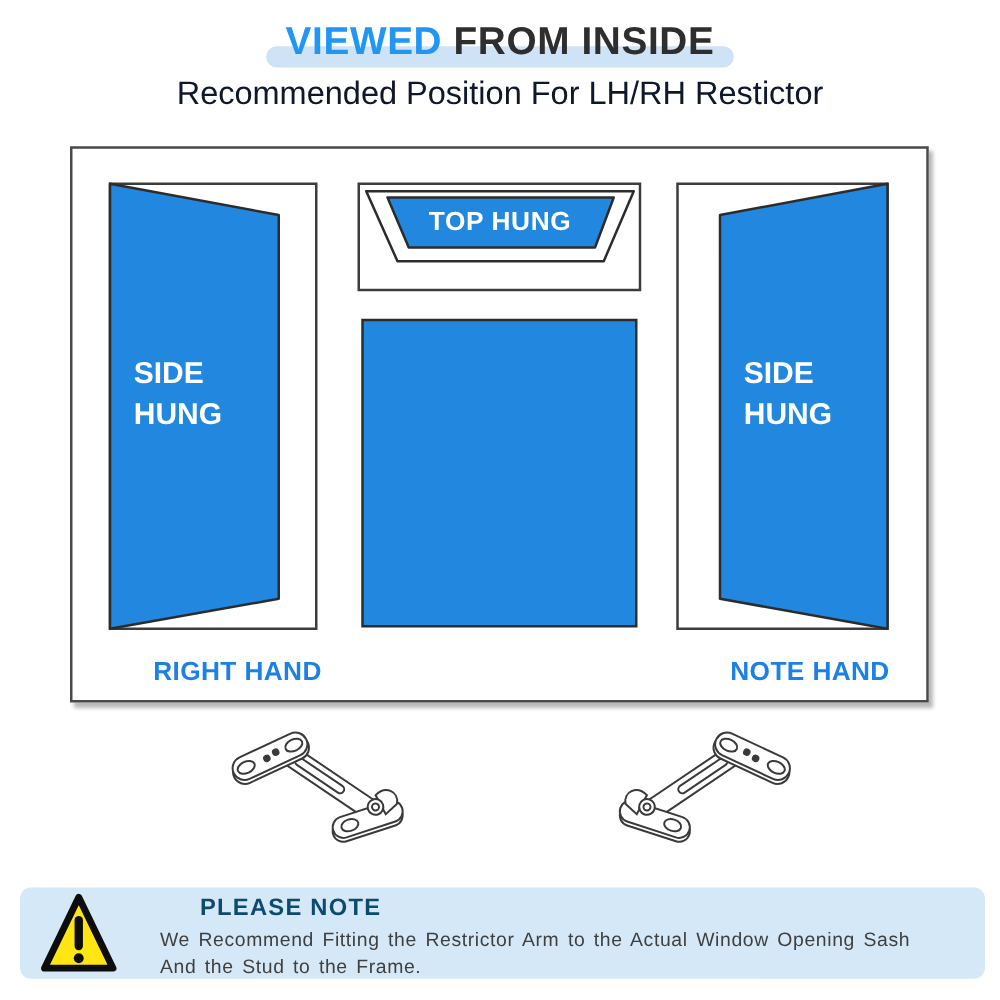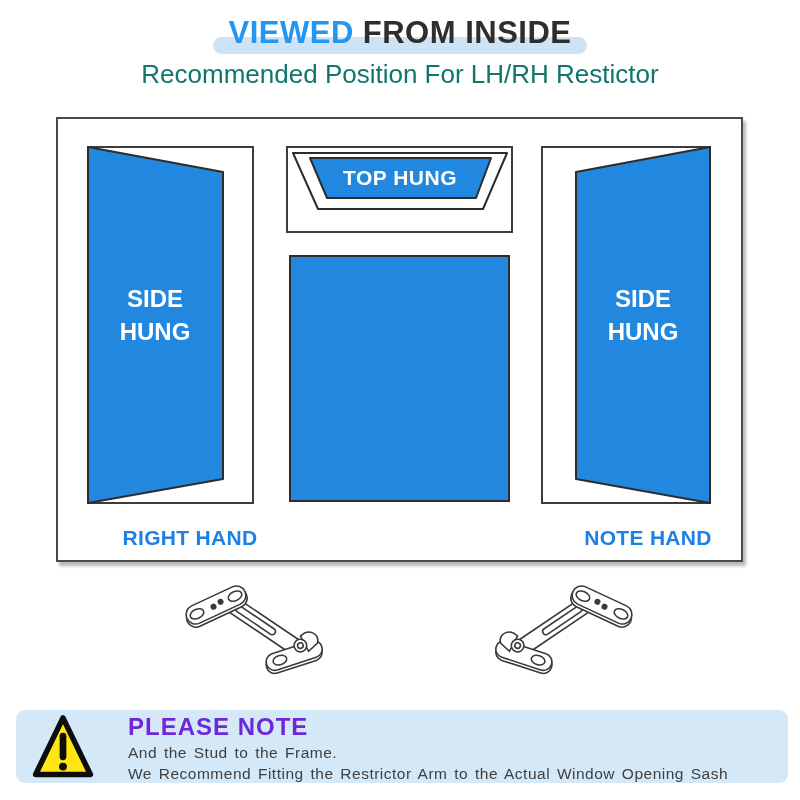--- a/index.html
+++ b/index.html
@@ -8,28 +8,28 @@
 
   
   .title-wrap{position:absolute;top:13px;left:0;width:800px;height:46px;text-align:center;}
   .pill{position:absolute;top:24px;left:50%;transform:translateX(-50%);
         width:374px;height:17px;border-radius:9px;background:#cfe3f6;}
   h1.title{position:relative;margin:0;font-size:31px;line-height:40px;font-weight:bold;
            letter-spacing:.5px;}
   .t-blue{color:#2196f3;}
   .t-dark{color:#2e2e2e;margin-left:9px;}
   .subtitle{position:absolute;top:57px;left:0;width:800px;text-align:center;
-            font-size:26px;line-height:34px;color:#0f766e;}
+            font-size:26px;line-height:34px;color:#0f172a;}
 
   
   .frame{position:absolute;left:56px;top:117px;width:683px;height:441px;
          border:2px solid #4a4a4a;background:#fff;
          box-shadow:3px 4px 3px rgba(0,0,0,.28);}
   .frame svg{position:absolute;left:0;top:0;}
-  .sash-label{position:absolute;width:96px;text-align:center;color:#fff;
+  .sash-label{position:absolute;width:96px;text-align:left;color:#fff;
               font-size:24px;font-weight:bold;line-height:33px;
               transform:translate(-50%,-50%);}
   .sash-label.left{left:97px;top:196px;}
   .sash-label.right{left:585px;top:196px;}
   .tophung-label{position:absolute;left:342px;top:59px;transform:translate(-50%,-50%);
                  color:#fff;font-size:21px;font-weight:bold;letter-spacing:.5px;white-space:nowrap;}
   .caption{position:absolute;transform:translate(-50%,-50%);color:#1d80e6;
            font-size:21px;font-weight:bold;letter-spacing:.3px;white-space:nowrap;padding-left:40px;}
   .caption.left{left:112px;top:419px;}
   .caption.right{left:570px;top:419px;}
@@ -37,22 +37,22 @@
   
   .restrictor{position:absolute;width:150px;height:102px;}
   .restrictor.left{left:182px;top:583px;}
   .restrictor.right{left:486px;top:583px;transform:scaleX(-1);}
 
   
   .note{position:absolute;left:16px;top:710px;width:772px;height:73px;
         background:#d5e8f7;border-radius:9px;}
   .warn{position:absolute;left:16px;top:3px;width:62px;height:67px;}
   .note-text{position:absolute;left:112px;top:4px;}
-  .note-title{font-size:24px;font-weight:bold;color:#6d28d9;letter-spacing:1px;
-              line-height:26px;margin-bottom:2px;}
+  .note-title{font-size:19px;font-weight:bold;color:#0c4a6e;letter-spacing:1px;
+              line-height:26px;margin-bottom:2px;margin-left:32px;}
   .note-line{font-size:15.5px;color:#3f3f3f;line-height:21px;
              letter-spacing:.5px;word-spacing:2px;}
 </style>
 </head>
 <body>
 
 <div class="page">
 
   <div class="title-wrap">
     <div class="pill"></div>
@@ -136,18 +136,18 @@
   </svg>
 
   <div class="note">
     <svg class="warn" viewBox="0 0 100 110">
       <polygon points="50,8 95,101 5,101" fill="#ffe512" stroke="#0d0d0d" stroke-width="9" stroke-linejoin="round"></polygon>
       <line x1="50" y1="38" x2="50" y2="72" stroke="#0d0d0d" stroke-width="11" stroke-linecap="round"></line>
       <circle cx="50" cy="88" r="6.5" fill="#0d0d0d"></circle>
     </svg>
     <div class="note-text">
       <div class="note-title">PLEASE NOTE</div>
+      <div class="note-line">We Recommend Fitting the Restrictor Arm to the Actual Window Opening Sash</div>
       <div class="note-line">And the Stud to the Frame.</div>
-      <div class="note-line">We Recommend Fitting the Restrictor Arm to the Actual Window Opening Sash</div>
     </div>
   </div>
 
 </div>
 
 </body></html>

